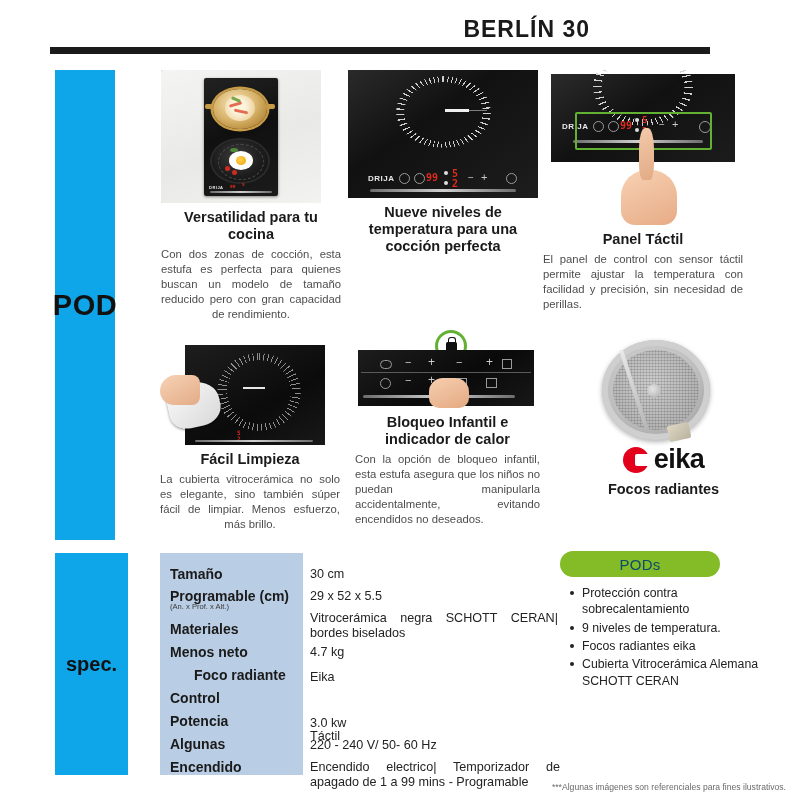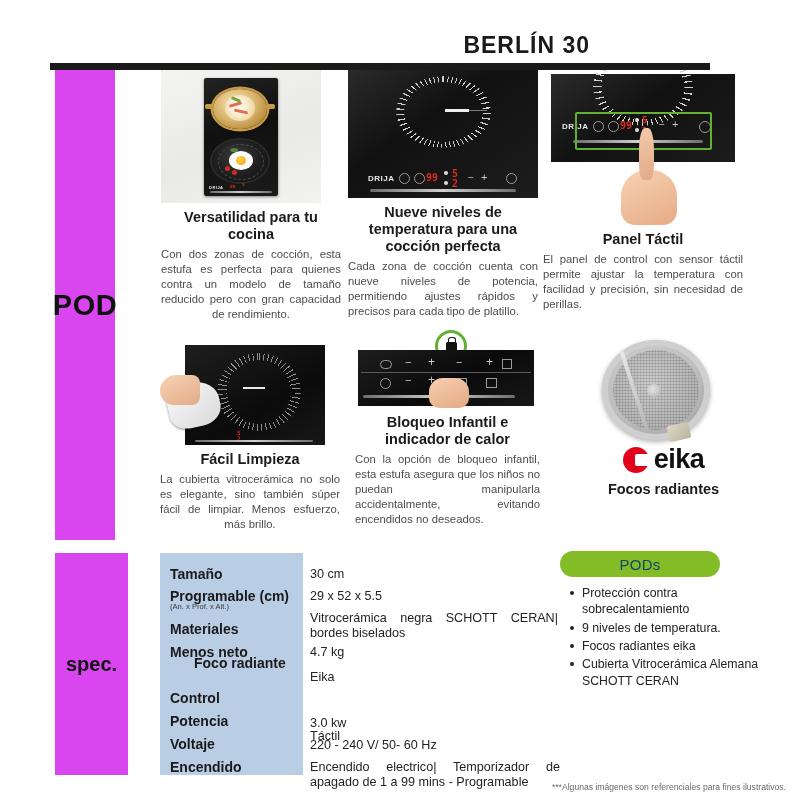--- a/index.html
+++ b/index.html
@@ -7,32 +7,32 @@
     width:800px;height:800px;
     background:#ffffff;
     font-family:"Liberation Sans", sans-serif;
     color:#231f20;
     overflow:hidden;
     position:relative;
   }
   .page{position:relative;width:800px;height:800px;}
 
   
-  .header{position:absolute;left:0;top:0;width:676px;height:60px;margin-top:16px;}
+  .header{position:absolute;left:0;top:0;width:676px;height:60px;}
   .header-title{
     position:absolute;right:86px;top:16px;
     font-size:23px;font-weight:bold;letter-spacing:1px;color:#1a1a1a;
   }
   .header-rule{
     position:absolute;left:50px;top:47px;width:660px;height:7px;background:#1a1a1a;
   }
 
   
   .side-block{
-    position:absolute;background:#d946ef;
+    position:absolute;background:#0ea5e9;
     display:flex;align-items:center;justify-content:center;
   }
   .side-pod{left:55px;top:70px;width:60px;height:470px;}
   .side-pod span{font-size:29px;font-weight:bold;color:#111;letter-spacing:.5px;}
   .side-spec{left:55px;top:553px;width:73px;height:222px;}
   .side-spec span{font-size:20px;font-weight:bold;color:#111;}
 
   
   .feature{position:absolute;text-align:center;}
   .feature h3{
@@ -268,21 +268,21 @@
           <div class="tomato" style="left:20px;top:30px;"></div>
           <div class="herb" style="left:18px;top:8px;"></div>
         </div>
         <div class="brand-txt" style="left:5px;top:107px;font-size:4px;">DRIJA</div>
         <span class="red-seg" style="position:absolute;left:26px;top:106px;font-size:4.5px;">99</span>
         <span class="red-seg" style="position:absolute;left:38px;top:104px;font-size:4.5px;">5</span>
         <div class="slider-bar" style="left:6px;top:113px;width:62px;height:2px;"></div>
       </div>
     </div>
     <h3>Versatilidad para tu cocina</h3>
-    <p>Con dos zonas de cocción, esta estufa es perfecta para quienes contra un modelo de tamaño reducido pero con gran capacidad de rendimiento.</p>
+    <p>Con dos zonas de cocción, esta estufa es perfecta para quienes buscan un modelo de tamaño reducido pero con gran capacidad de rendimiento.</p>
   </div>
 
   <div class="feature f2">
     <div class="img-box hob2">
       <div class="ring-dash" style="left:48px;top:6px;width:95px;height:72px;
         background:repeating-conic-gradient(from 0deg,#cfcfcf 0deg 1.6deg,transparent 1.6deg 7deg);
         -webkit-mask:radial-gradient(ellipse,transparent 58%,#000 59%,#000 100%);
         mask:radial-gradient(ellipse,transparent 58%,#000 59%,#000 100%);"></div>
       <div style="position:absolute;left:97px;top:39px;width:24px;height:3px;background:#f0f0f0;"></div>
       <div style="position:absolute;left:121px;top:40px;width:18px;height:1px;background:#7d7d7d;"></div>
@@ -294,21 +294,20 @@
       <span class="red-seg" style="position:absolute;left:104px;top:98px;font-size:10px;">5</span>
       <span class="red-seg" style="position:absolute;left:104px;top:108px;font-size:10px;">2</span>
       <div style="position:absolute;left:96px;top:101px;width:4px;height:4px;border-radius:50%;background:#ddd;"></div>
       <div style="position:absolute;left:96px;top:111px;width:4px;height:4px;border-radius:50%;background:#ddd;"></div>
       <span style="position:absolute;left:120px;top:102px;color:#c9c9c9;font-size:10px;">−</span>
       <span style="position:absolute;left:133px;top:101px;color:#c9c9c9;font-size:11px;">+</span>
       <div class="ctrl-ico" style="left:158px;top:103px;width:9px;height:9px;"></div>
       <div class="slider-bar" style="left:22px;top:119px;width:146px;height:3px;"></div>
     </div>
     <h3>Nueve niveles de temperatura para una cocción perfecta</h3>
-    <p>Cada zona de cocción cuenta con nueve niveles de potencia, permitiendo ajustes rápidos y precisos para cada tipo de platillo.</p>
   </div>
 
   <div class="feature f3">
     <div class="hob3wrap">
       <div class="hob3">
         <div class="ring-dash" style="left:42px;top:-26px;width:100px;height:78px;
           background:repeating-conic-gradient(from 0deg,#d2d2d2 0deg 1.6deg,transparent 1.6deg 7.5deg);
           -webkit-mask:radial-gradient(ellipse,transparent 58%,#000 59%,#000 100%);
           mask:radial-gradient(ellipse,transparent 58%,#000 59%,#000 100%);"></div>
         <div class="brand-txt" style="left:11px;top:48px;font-size:8px;">DRIJA</div>
@@ -403,31 +402,31 @@
     <div class="row" style="top:35px;">
       <span>Programable (cm)</span>
       <span class="spec-sub">(An. x Prof. x Alt.)</span>
     </div>
     <div class="row" style="top:68px;">
       <span>Materiales</span>
     </div>
     <div class="row" style="top:91px;">
       <span>Menos neto</span>
     </div>
-    <div class="row" style="top:102px;padding-left:24px;">
+    <div class="row" style="top:114px;padding-left:24px;">
       <span>Foco radiante</span>
     </div>
     <div class="row" style="top:137px;">
       <span>Control</span>
     </div>
     <div class="row" style="top:160px;">
       <span>Potencia</span>
     </div>
     <div class="row" style="top:183px;">
-      <span>Voltaje</span>
+      <span>Algunas</span>
     </div>
     <div class="row" style="top:206px;">
       <span>Encendido</span>
     </div>
   </div>
 
   <div class="spec-values">
     <div class="row" style="top:14px;">30 cm</div>
     <div class="row" style="top:36px;">29  x 52  x 5.5</div>
     <div class="row" style="top:58px;width:248px;">Vitrocerámica negra SCHOTT CERAN| bordes biselados</div>

